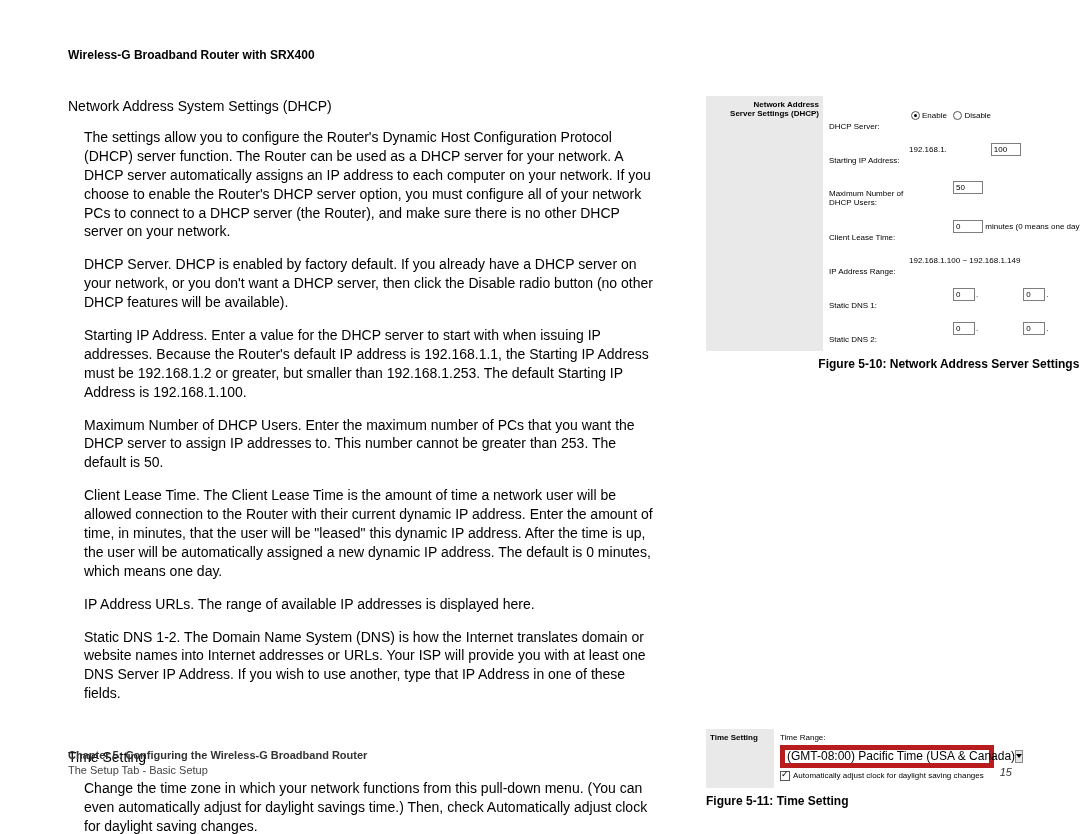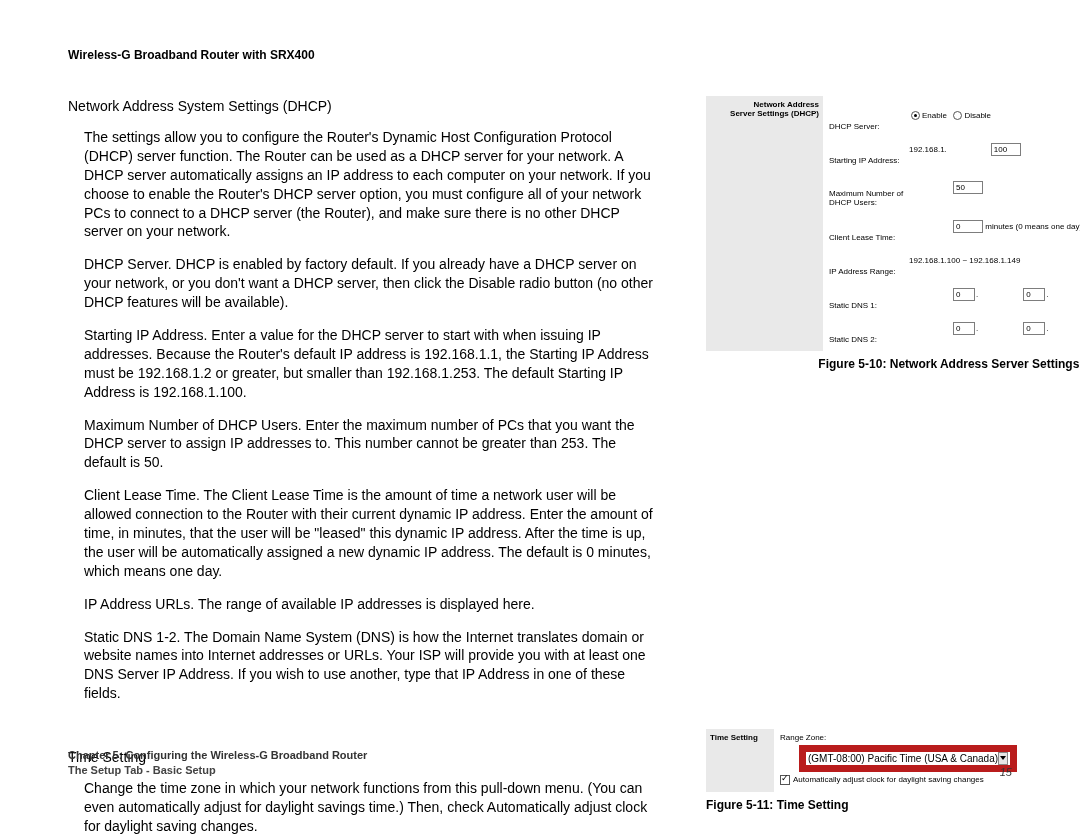--- a/index.html
+++ b/index.html
@@ -76,36 +76,36 @@
   }
   .w16{width:16px;text-align:left;}
   .w24{width:24px;}
   .radio{display:inline-block;width:7px;height:7px;border:1px solid #555;border-radius:50%;vertical-align:middle;margin:0 2px;}
   .radio.on::after{content:"";display:block;width:3px;height:3px;background:#000;border-radius:50%;margin:2px;}
   .dot{display:inline-block;margin:0 1px;}
   .panel2{background:#E9E9E9;font-size:8px;display:flex;margin-top:2px;}
   .panel2 .labelcol{width:60px;padding:4px 4px;font-weight:bold;font-family:Arial,Helvetica,sans-serif;}
   .panel2 .formcol{flex:1;background:#fff;padding:4px 6px;}
   .select{
-    border:7px solid #b91c1c;background:#fff;font-size:10px;height:13px;line-height:13px;
-    display:flex;align-items:center;justify-content:space-between;padding:0 2px;width:200px;margin-left:19px;
+    border:5px solid #b91c1c;background:#fff;font-size:12px;height:13px;line-height:13px;
+    display:flex;align-items:center;justify-content:space-between;padding:0 2px;width:200px;
   }
   .select .arrow{border:1px solid #888;background:#E6E6E6;width:11px;height:11px;display:flex;align-items:center;justify-content:center;}
   .select .arrow svg{width:6px;height:4px;}
   .chk{display:inline-block;width:8px;height:8px;border:1px solid #555;background:#fff;vertical-align:middle;margin-right:3px;position:relative;}
   .chk::after{content:"✓";position:absolute;top:-3px;left:0;font-size:9px;}
   .footer{
     position:absolute;left:68px;right:68px;bottom:56px;
     font-size:11px;color:#333;
     display:flex;justify-content:space-between;align-items:flex-end;
   }
   .footer .fl{line-height:1.35;}
   .footer .pgnum{font-weight:normal;font-style:italic;}
   .footer .ftitle{font-weight:bold;}
-  .footer .fsub{color:#444;font-weight:bold;}
+  .footer .fsub{color:#444;font-weight:normal;}
 </style>
 </head>
 <body>
 
 <div class="page">
   <div class="pg-header">Wireless-G Broadband Router with SRX400</div>
 
   <div class="cols">
     <div class="leftcol">
       <h2 class="section">Network Address System Settings (DHCP)</h2>
@@ -203,21 +203,21 @@
           </div>
         </div>
         <div class="fig-caption">Figure 5-10: Network Address Server Settings</div>
       </div>
 
       <div class="fig" style="margin-top:358px;">
         <div class="panel2">
           <div class="labelcol">Time Setting</div>
           <div class="formcol">
             <div class="frow">
-                <span>Range Zone:</span>
+                <span>Time Range:</span>
               </div>
             <div class="frow">
               <div class="select">
                 <span>(GMT-08:00) Pacific Time (USA &amp; Canada)</span>
                 <span class="arrow">
                   <svg viewBox="0 0 6 4">
                       <polygon points="0,0 6,0 3,4" fill="#000"></polygon>
                     </svg>
                 </span>
               </div>

